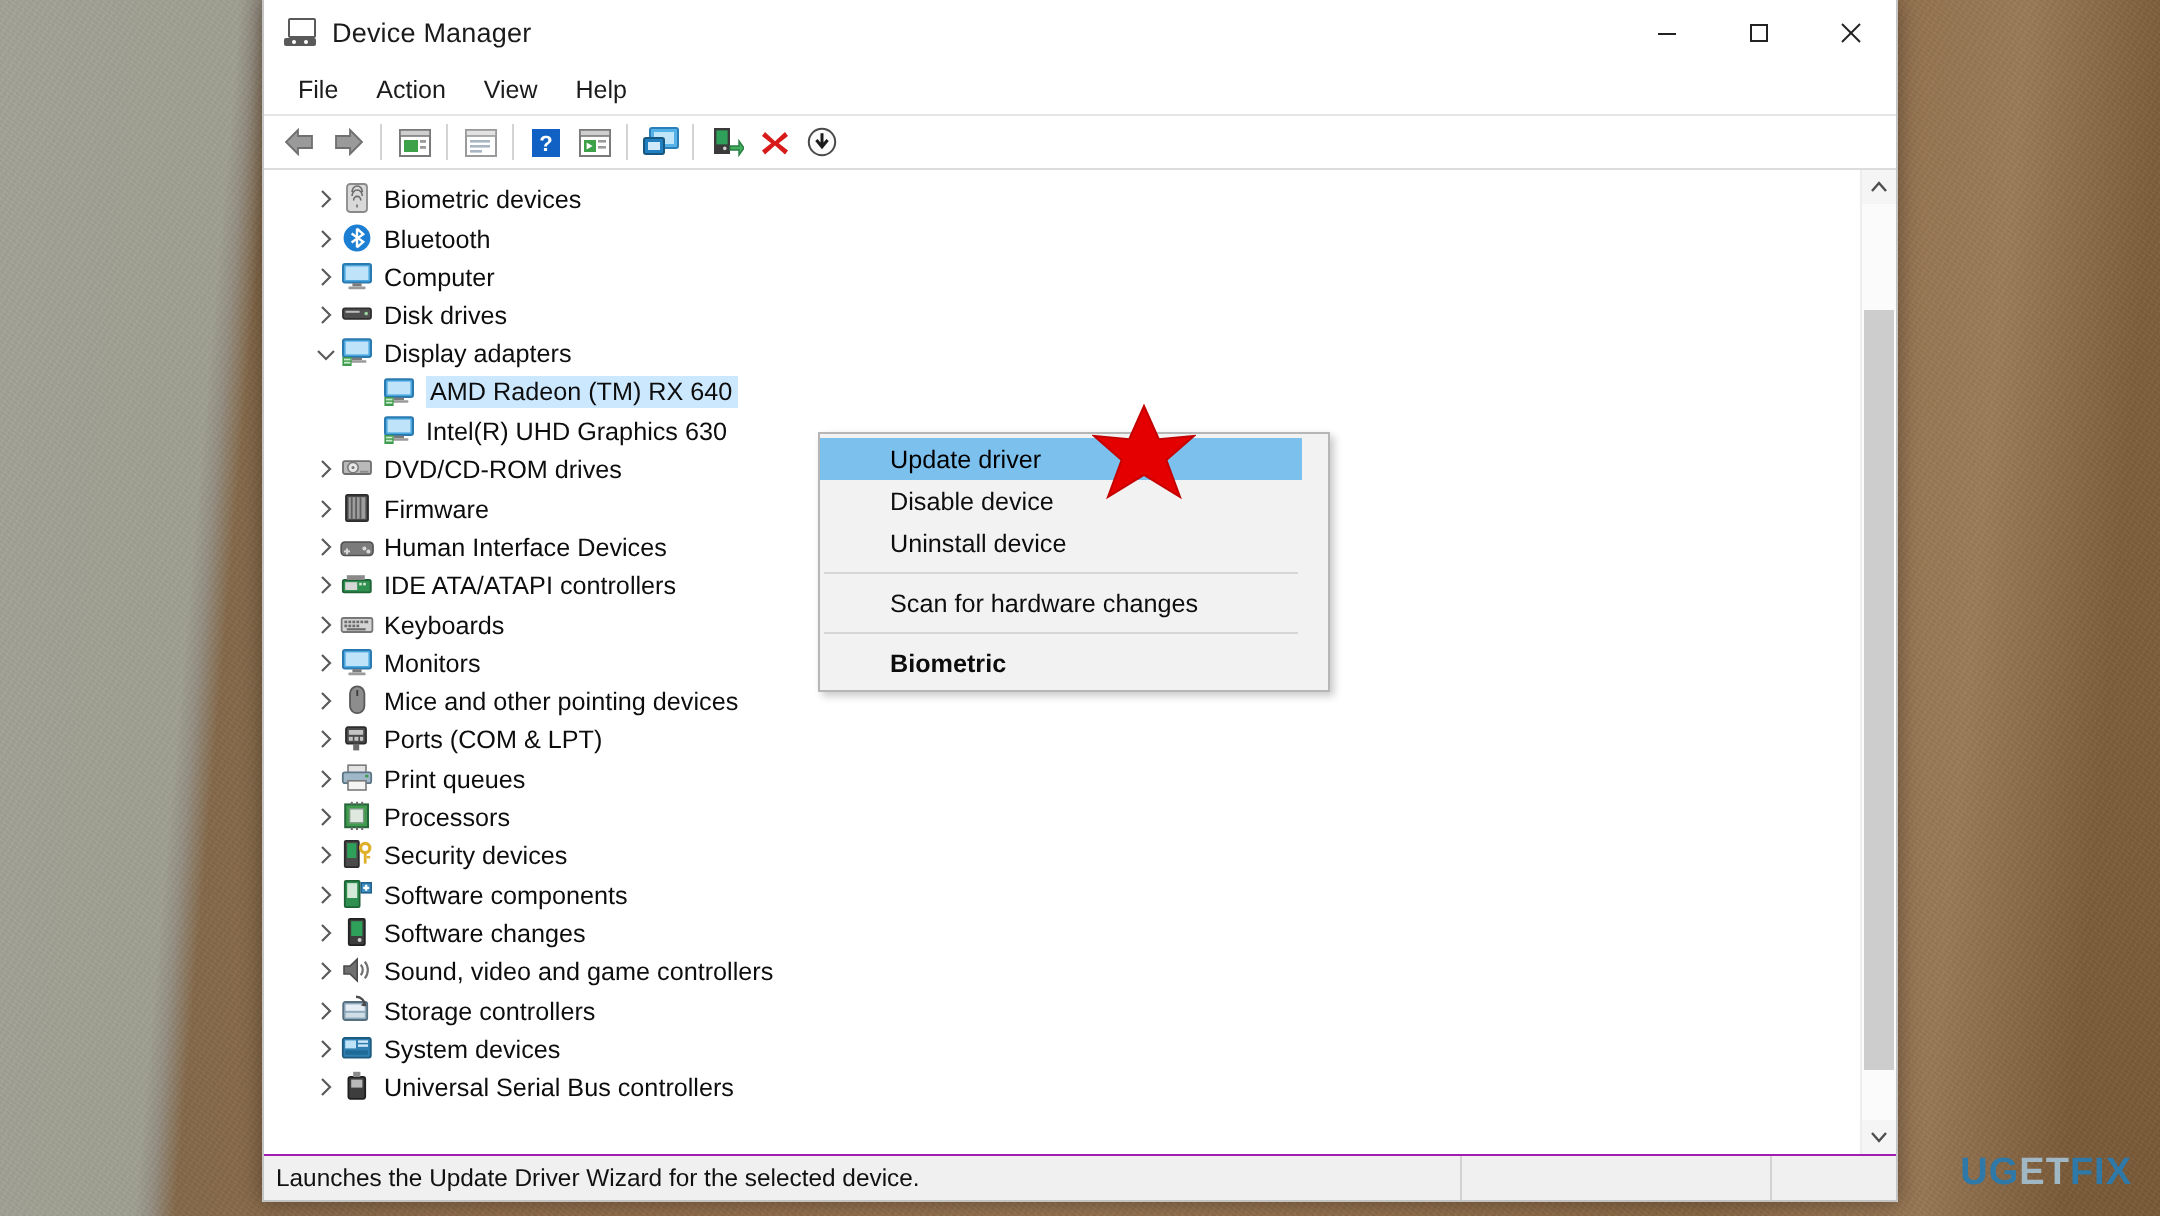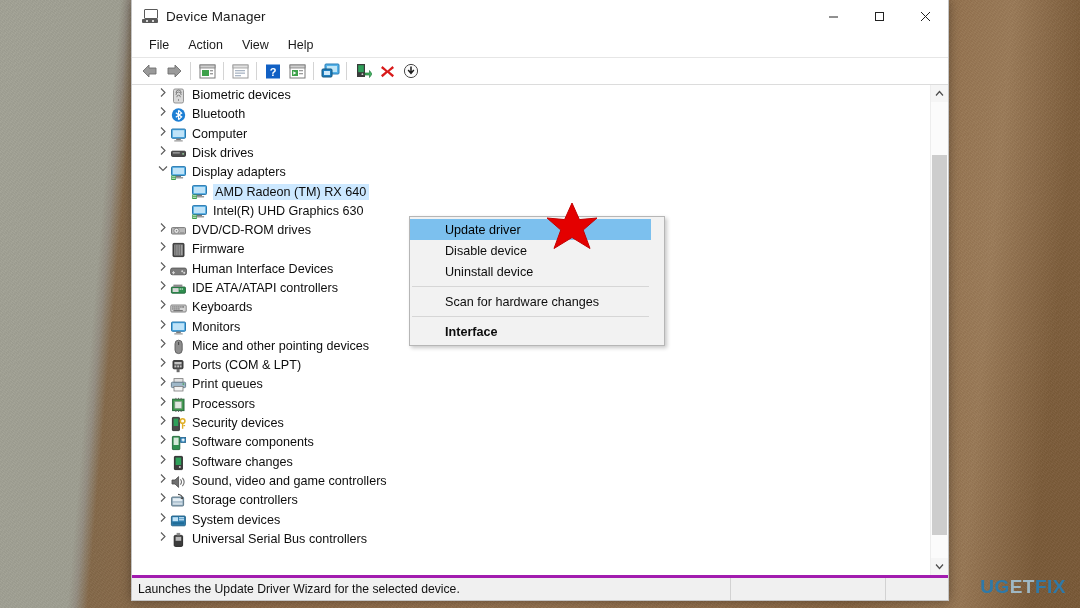--- a/index.html
+++ b/index.html
@@ -121,21 +121,21 @@
     background:#fff;
     display:flex;
     overflow:hidden;
   }
   .treepane {
     flex:1 1 auto; position:relative; overflow:hidden;
     padding-top: 3px;
   }
   .row {
     height: 19.3px;
-    display:flex; align-items:flex-start;
+    display:flex; align-items:flex-end;
     font-size: 12.6px; color:#0d0d0d;
     white-space:nowrap;
     cursor:default;
     padding-left: 24px;
   }
   .row.child { padding-left: 45px; }
   .row.selected .lbl {
     background:#cce8ff;
     padding: 1px 3px 1px 2px;
   }
@@ -170,21 +170,21 @@
   .vscroll .thumb {
     position:absolute; left:1px; width:15px;
     background:#cdcdcd;
     top:70px; height:380px;
   }
 
   
   .statusbar {
     height: 22px; min-height:22px;
     background:#f0f0f0;
-    border-top:3px solid #a21caf;
+    border-top:1px solid #a21caf;
     display:flex; align-items:center;
     font-size:12.2px; color:#111;
   }
   .sb-seg { height:22px; display:flex; align-items:center; padding:0 6px; }
   .sb-seg.main { flex: 0 0 586px; }
   .sb-seg.s2 { flex: 0 0 142px; border-left:1px solid #d2d2d2; }
   .sb-seg.s3 { flex: 1 1 auto; border-left:1px solid #d2d2d2; }
 
   
   #ctxmenu {
@@ -683,21 +683,21 @@
       </div>
       <div class="mi">
         <span>Uninstall device</span>
       </div>
       <div class="msep"></div>
       <div class="mi">
         <span>Scan for hardware changes</span>
       </div>
       <div class="msep"></div>
       <div class="mi bold">
-        <span>Interface</span>
+        <span>Biometric</span>
       </div>
     </div>
 
   <div id="starptr">
     <svg width="52" height="52" viewBox="0 0 52 52">
       <path d="M26 3 L33.4 19.6 L51 18.0 L37.2 30.0 L44.0 48.5 L26 37.5 L8.0 48.5 L14.8 30.0 L1 18.0 L18.6 19.6 Z" fill="#e40000" stroke="#c40000" stroke-width="1"></path>
     </svg>
   </div>
 </div>
 

